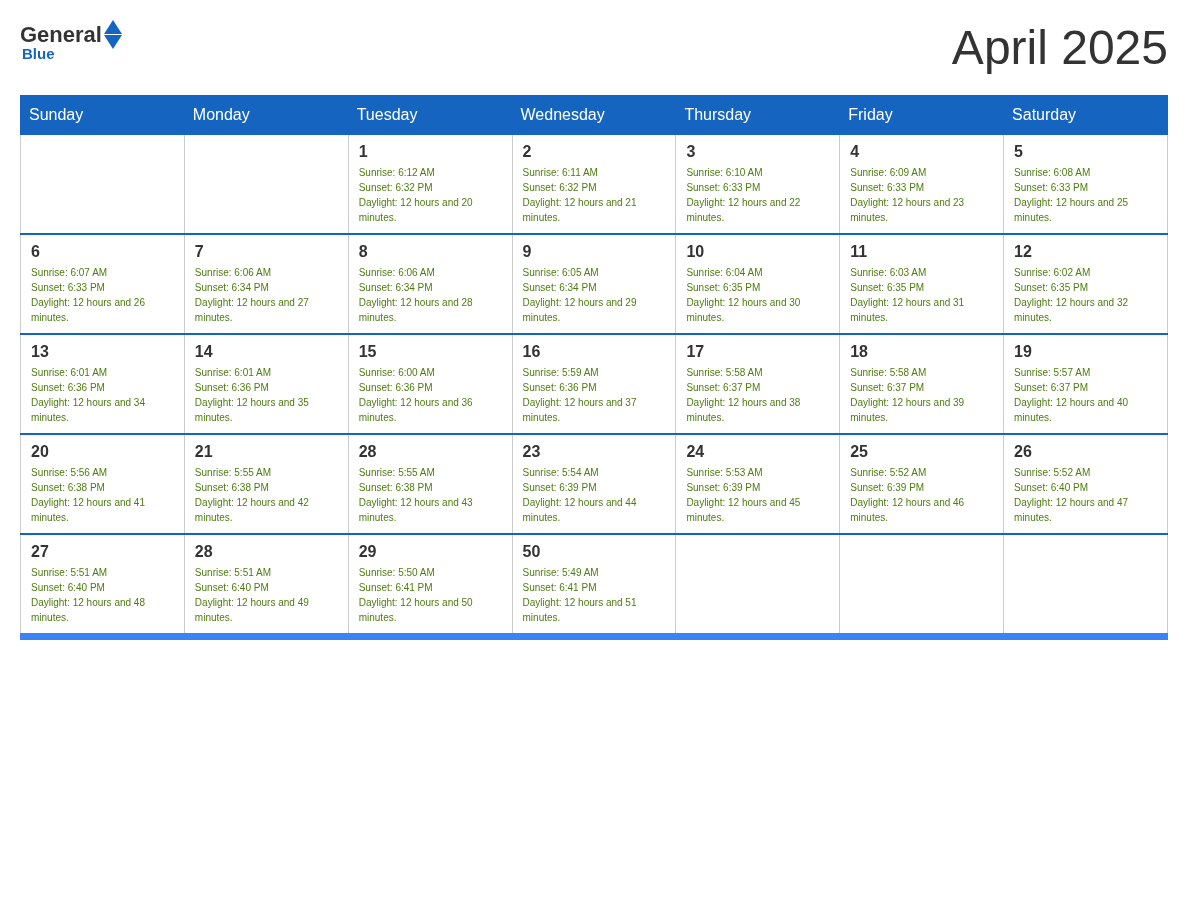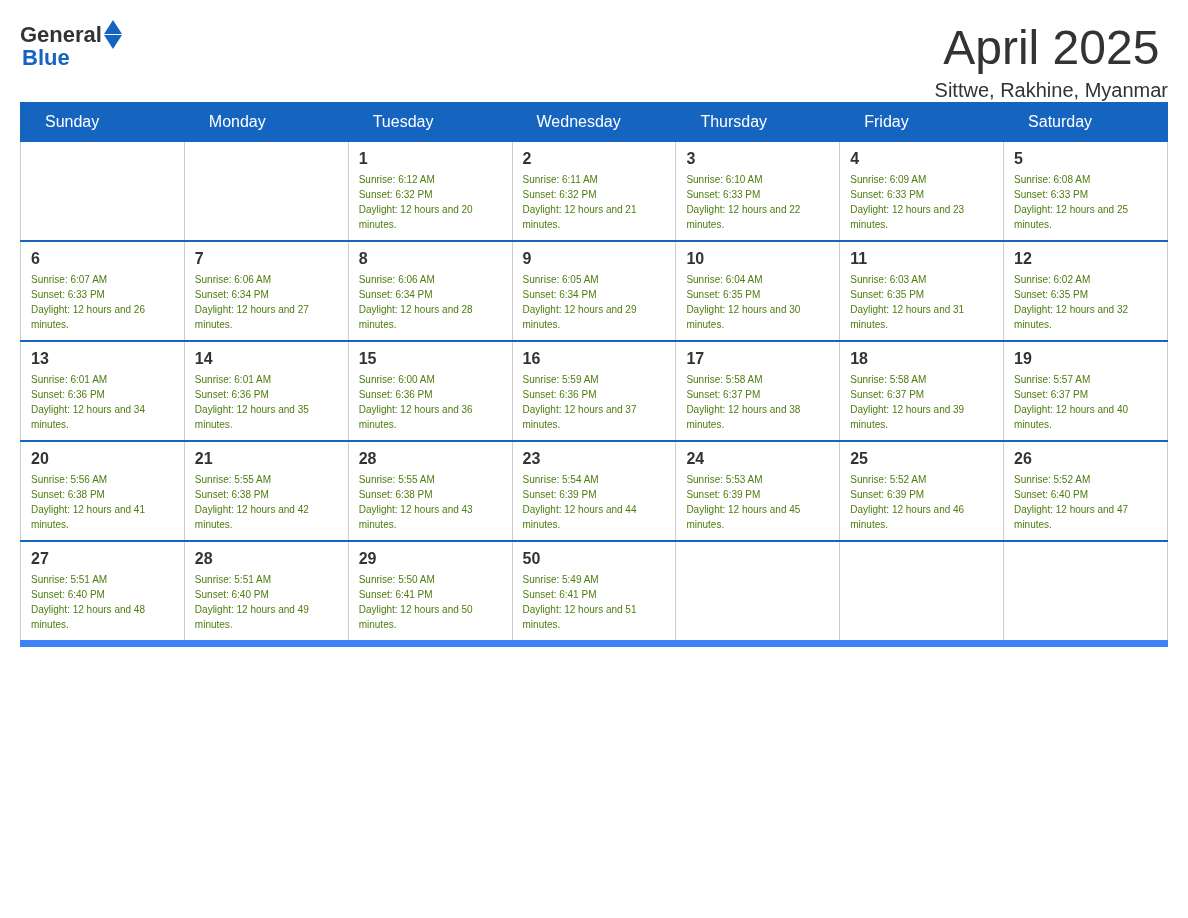--- a/index.html
+++ b/index.html
@@ -7,33 +7,34 @@
       font-family: Arial, sans-serif;
       background: #fff;
       width: 1188px;
       min-height: 918px;
       padding: 20px;
     }
     .header {
       display: flex;
       justify-content: space-between;
       align-items: flex-start;
+      margin-bottom: 20px;
     }
     .logo {
       display: flex;
       align-items: center;
       gap: 4px;
     }
     .logo-text-general {
       font-size: 22px;
       font-weight: bold;
       color: #333;
     }
     .logo-text-blue {
-      font-size: 22px;
+      font-size: 15px;
       font-weight: bold;
       color: #1565c0;
     }
     .title-section {
       text-align: center;
     }
     .month-year {
       font-size: 48px;
       font-weight: normal;
       color: #333;
@@ -44,21 +45,21 @@
       margin-top: 4px;
     }
     .calendar {
       width: 100%;
       border-collapse: collapse;
       border: 1px solid #ccc;
     }
     .calendar th {
       background-color: #1565c0;
       color: #fff;
-      padding: 10px 24px;
+      padding: 10px 8px;
       text-align: left;
       font-size: 16px;
       font-weight: normal;
       border: 1px solid #1565c0;
     }
     .calendar td {
       vertical-align: top;
       padding: 8px 10px;
       border: 1px solid #ccc;
       width: calc(100% / 7);
@@ -99,21 +100,20 @@
         <div style="display:flex; flex-direction:column; align-items:center; margin-left:2px;">
           <div style="width:0;height:0;border-left:9px solid transparent;border-right:9px solid transparent;border-bottom:14px solid #1565c0;margin-bottom:1px;"></div>
           <div style="width:0;height:0;border-left:9px solid transparent;border-right:9px solid transparent;border-top:14px solid #1565c0;"></div>
         </div>
       </div>
       <span class="logo-text-blue" style="margin-top:-4px; margin-left:2px;">Blue</span>
     </div>
   </div>
   <div class="title-section">
     <div class="month-year">April 2025</div>
-    <div class="location">Sittwe, Rakhine, Myanmar</div>
   </div>
 </div>
 
 <table class="calendar">
   <thead>
     <tr>
       <th>Sunday</th>
       <th>Monday</th>
       <th>Tuesday</th>
       <th>Wednesday</th>

